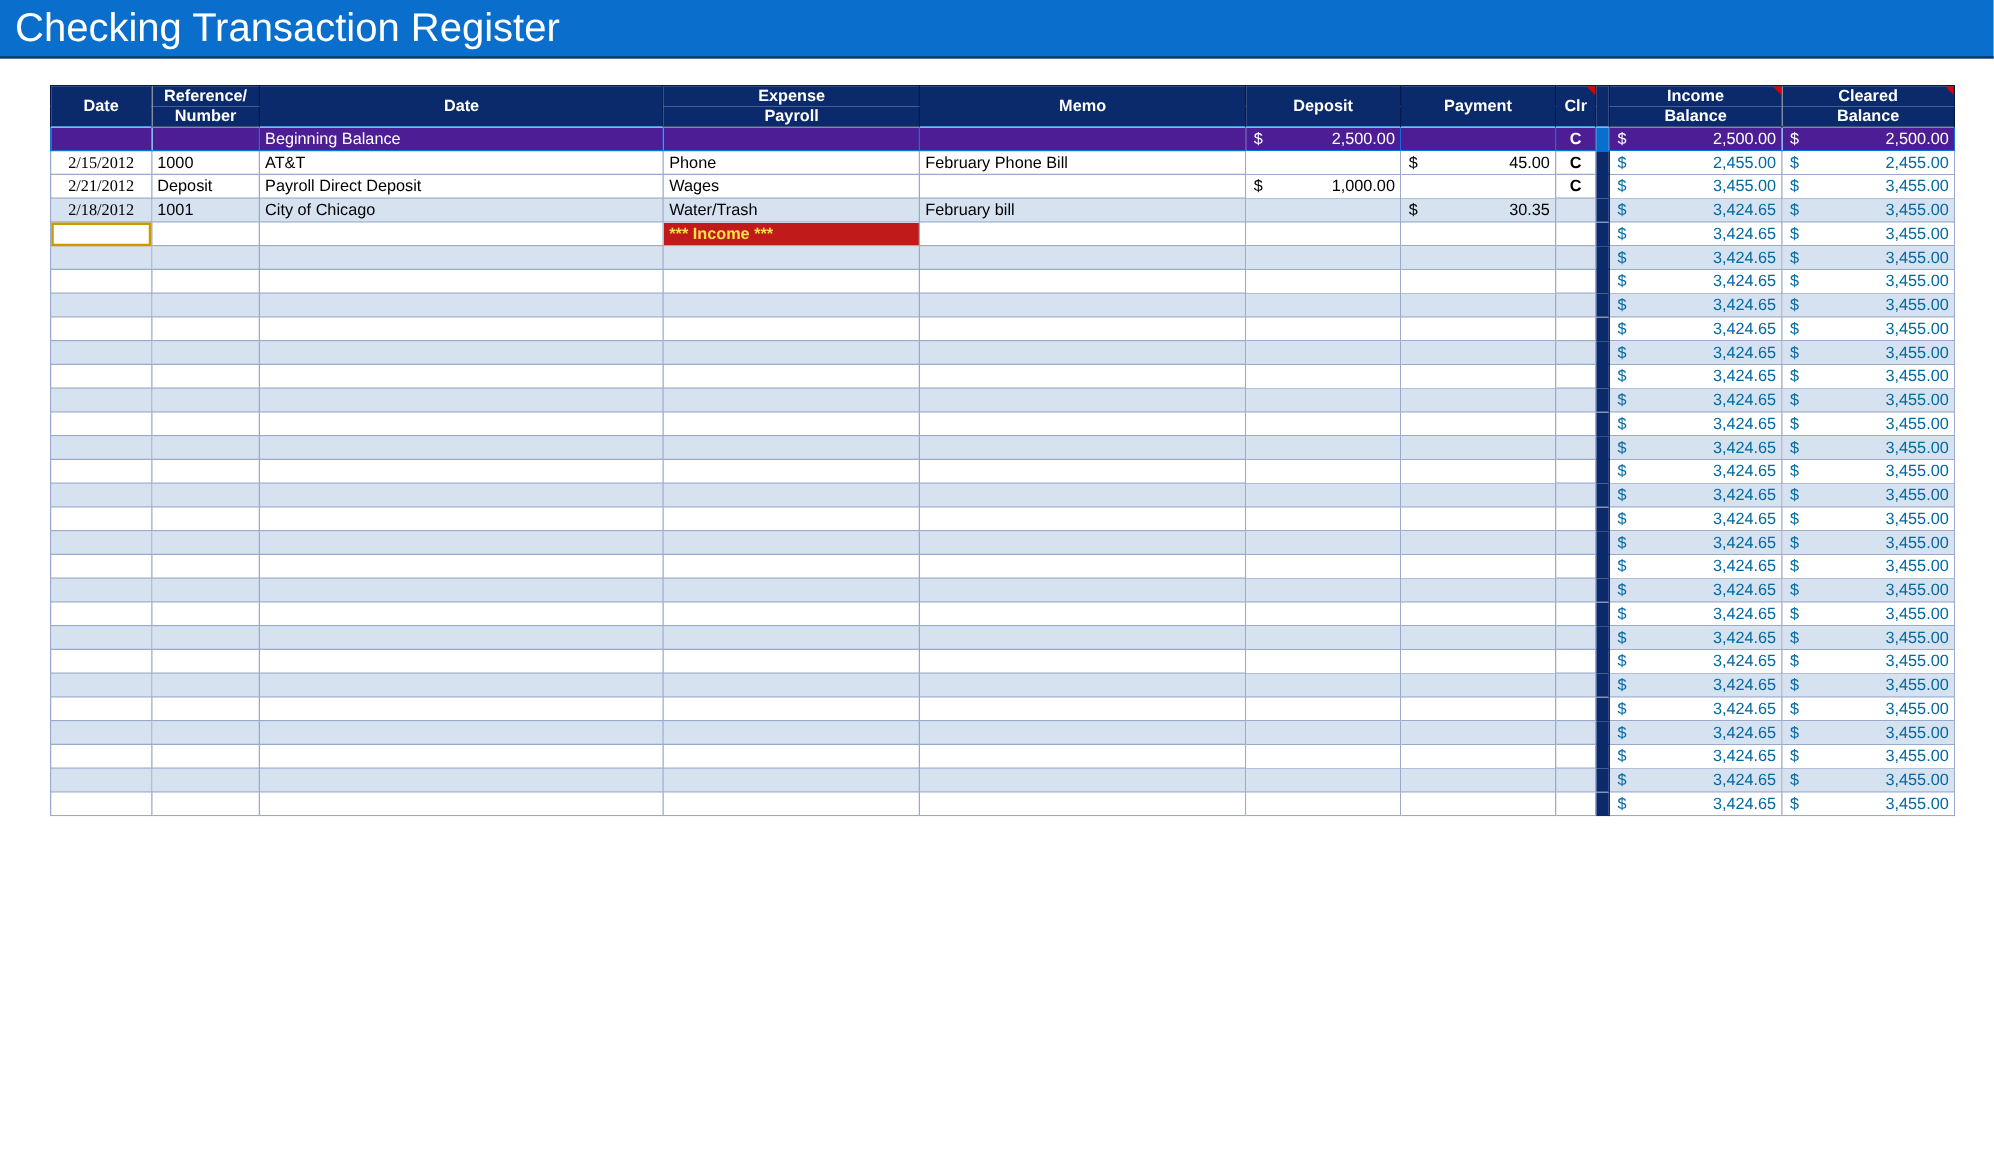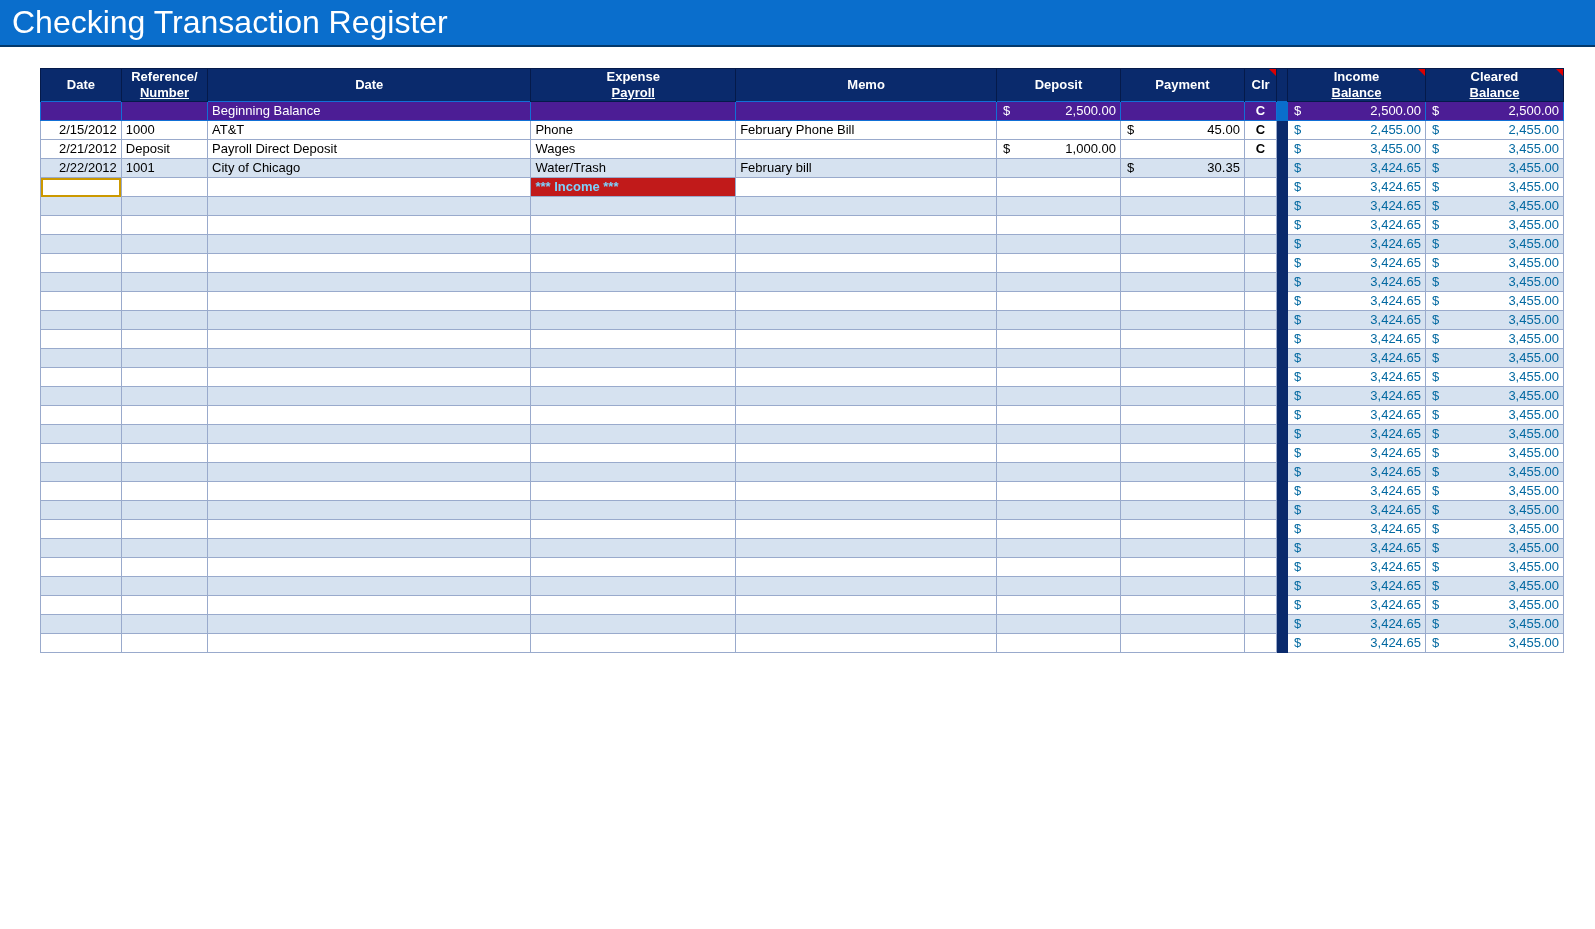--- a/index.html
+++ b/index.html
@@ -52,21 +52,21 @@
   thead th {
     background: #0a2a6c;
     color: #fff;
     font-weight: bold;
     text-align: center;
     border: 1px solid #051a4a;
     line-height: 16px;
     height: 16px;
   }
   thead tr:first-child th { border-bottom: none; }
-  thead tr:last-child th  { border-top: none; text-decoration: underline; }
+  thead tr:last-child th  { border-top: none; }
   .notetick { position: relative; }
   .notetick::after {
     content: "";
     position: absolute;
     top: 0; right: 0;
     border-top: 7px solid #d00;
     border-left: 7px solid transparent;
   }
 
   tr.begin td { background: #4c1d95; color: #fff; border-color:#1170d6; }
@@ -90,25 +90,25 @@
     text-align: right;
     position: relative;
     padding-left: 16px;
   }
   td.money.has::before {
     content: "$";
     position: absolute;
     left: 6px;
   }
   td.center { text-align: center; font-weight: bold; }
-  td.date-cell { text-align: right; }
+  td.date-cell { text-align: center; font-family: Liberation Serif, serif; }
 
   td.redcat {
     background: #c11a1a !important;
-    color: #7dd3fc;
+    color: #fde047;
     font-weight: bold;
   }
 
   td.extra { background: #0a2a6c !important; border-color:#0a2a6c; width:10px; }
   tr.begin td.extra { background:#0a6ecc !important; border-color:#0a6ecc;}
   td.active-cell { outline: 2px solid #cc9900; outline-offset: -2px; }
 </style>
 </head>
 <body>
 
@@ -184,21 +184,21 @@
         <td>Wages</td>
         <td></td>
         <td class="money has">1,000.00</td>
         <td class="money"></td>
         <td class="center">C</td>
         <td class="extra"></td>
         <td class="balance-cell">3,455.00</td>
         <td class="balance-cell">3,455.00</td>
       </tr>
       <tr class="row-shade">
-        <td class="date-cell">2/22/2012</td>
+        <td class="date-cell">2/18/2012</td>
         <td>1001</td>
         <td>City of Chicago</td>
         <td>Water/Trash</td>
         <td>February bill</td>
         <td class="money"></td>
         <td class="money has">30.35</td>
         <td class="center"></td>
         <td class="extra"></td>
         <td class="balance-cell">3,424.65</td>
         <td class="balance-cell">3,455.00</td>

